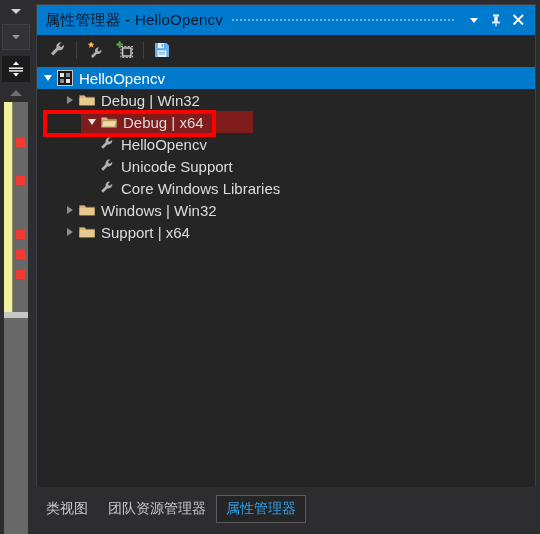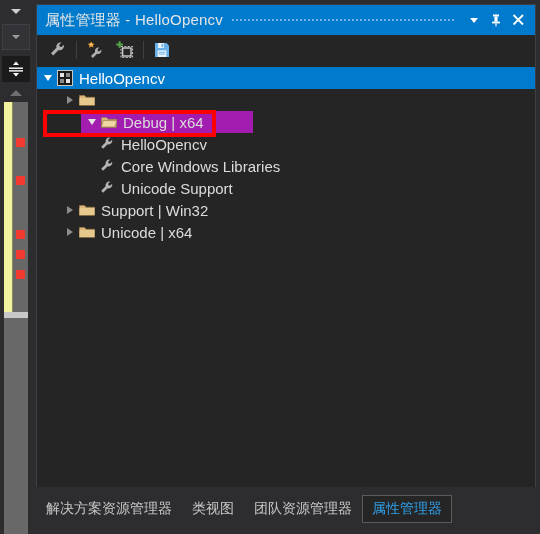--- a/index.html
+++ b/index.html
@@ -30,35 +30,35 @@
   .map-col{position:absolute;left:0px;top:0px;width:8px;height:210px;background:#f2f2a0;border-right:1px solid #8a8a5a;}
   .map-marker{position:absolute;width:9px;height:9px;background:#f23a30;}
   .map-thumb{position:absolute;left:4px;top:312px;width:24px;height:6px;background:#c8c8c8;}
   .map-rest{position:absolute;left:4px;top:318px;width:24px;height:216px;background:#686868;}
   .strip-edge{position:absolute;left:32px;top:0;width:4px;height:534px;background:#2d2d30;}
 
   
   .panel{position:absolute;left:36px;top:4px;width:500px;height:483px;background:#252526;
          border:1px solid #3f3f46;box-sizing:border-box;}
   .titlebar{position:relative;height:30px;background:#007acc;display:flex;align-items:center;}
-  .title-txt{color:#e5e5e5;font-size:15px;padding-left:8px;white-space:nowrap;letter-spacing:.2px;}
+  .title-txt{color:#0f172a;font-size:15px;padding-left:8px;white-space:nowrap;letter-spacing:.2px;}
   .title-dots{flex:1;height:30px;margin:0 8px;opacity:.45;
     background-image:radial-gradient(circle,#ffffff 1px,transparent 1.2px);
     background-size:4px 4px;background-position:0 13px;background-repeat:repeat-x;}
   .title-btn{width:22px;height:26px;display:flex;align-items:center;justify-content:center;cursor:default;}
   .title-btn svg{display:block;}
   .tw-toolbar{height:30px;background:#252526;display:flex;align-items:center;padding-left:6px;}
   .tb-btn{width:30px;height:26px;display:flex;align-items:center;justify-content:center;}
   .tb-sep{width:1px;height:18px;background:#3f3f46;margin:0 3px;}
 
   
   .tree{position:relative;background:#252526;height:420px;overflow:hidden;padding-top:2px;}
   .row{position:relative;height:22px;display:flex;align-items:center;white-space:nowrap;}
   .row.selected{background:#007acc;}
-  .row.focusrow{background:#a21caf;}
+  .row.focusrow{background:#7f1d1d;}
   .row .glyph{width:14px;height:22px;display:flex;align-items:center;justify-content:center;flex:0 0 14px;}
   .row .ico{width:20px;height:22px;display:flex;align-items:center;justify-content:center;flex:0 0 20px;}
   .row .label{color:#dcdcdc;font-size:15px;padding-left:4px;}
   .row.selected .label{color:#ffffff;}
   .tri-r{width:0;height:0;border-top:4.5px solid transparent;border-bottom:4.5px solid transparent;
          border-left:6px solid transparent;box-sizing:border-box;position:relative;}
   .tri-r::before{content:"";position:absolute;left:-6px;top:-4.5px;width:0;height:0;
          border-top:4.5px solid transparent;border-bottom:4.5px solid transparent;border-left:6px solid #8c8c8c;}
   .tri-d{width:0;height:0;border-left:4.5px solid transparent;border-right:4.5px solid transparent;
          border-top:6px solid #e6e6e6;}
@@ -193,20 +193,21 @@
         <div style="width:26px"></div>
         <div class="glyph">
             <div class="tri-r"></div>
           </div>
         <div class="ico">
           <svg width="16" height="14" viewBox="0 0 16 14">
             <path d="M0.5 2.5h5l1.5 1.8h8.5v8H0.5z" fill="#dcb67a" stroke="#9b7f4e" stroke-width="0.8"></path>
             <path d="M0.5 5h15v7H0.5z" fill="#e8c98d"></path>
           </svg>
         </div>
+        <div class="label">Debug | Win32</div>
       </div>
 
       <div class="row focusrow" style="width:172px;margin-left:44px">
         <div style="width:4px"></div>
         <div class="glyph">
             <div class="tri-d"></div>
           </div>
         <div class="ico">
           <svg width="16" height="14" viewBox="0 0 16 14">
             <path d="M0.5 2.5h5l1.5 1.8h8.5v8H0.5z" fill="#dcb67a" stroke="#9b7f4e" stroke-width="0.8"></path>
@@ -226,71 +227,68 @@
         <div class="label">HelloOpencv</div>
       </div>
 
       <div class="row">
         <div style="width:60px"></div>
         <div class="ico">
           <svg width="16" height="16" viewBox="0 0 16 16">
             <path d="M11.2 1.8a3.6 3.6 0 0 0-4.5 4.5L2.2 10.8l1.9 1.9 4.5-4.5a3.6 3.6 0 0 0 4.5-4.5l-2 2-1.6-.4-.4-1.6z" fill="#b4b4b4"></path>
           </svg>
         </div>
+        <div class="label">Unicode Support</div>
+      </div>
+
+      <div class="row">
+        <div style="width:60px"></div>
+        <div class="ico">
+          <svg width="16" height="16" viewBox="0 0 16 16">
+            <path d="M11.2 1.8a3.6 3.6 0 0 0-4.5 4.5L2.2 10.8l1.9 1.9 4.5-4.5a3.6 3.6 0 0 0 4.5-4.5l-2 2-1.6-.4-.4-1.6z" fill="#b4b4b4"></path>
+          </svg>
+        </div>
         <div class="label">Core Windows Libraries</div>
       </div>
 
       <div class="row">
-        <div style="width:60px"></div>
-        <div class="ico">
-          <svg width="16" height="16" viewBox="0 0 16 16">
-            <path d="M11.2 1.8a3.6 3.6 0 0 0-4.5 4.5L2.2 10.8l1.9 1.9 4.5-4.5a3.6 3.6 0 0 0 4.5-4.5l-2 2-1.6-.4-.4-1.6z" fill="#b4b4b4"></path>
-          </svg>
-        </div>
-        <div class="label">Unicode Support</div>
-      </div>
-
-      <div class="row">
         <div style="width:26px"></div>
         <div class="glyph">
             <div class="tri-r"></div>
           </div>
         <div class="ico">
           <svg width="16" height="14" viewBox="0 0 16 14">
             <path d="M0.5 2.5h5l1.5 1.8h8.5v8H0.5z" fill="#dcb67a" stroke="#9b7f4e" stroke-width="0.8"></path>
             <path d="M0.5 5h15v7H0.5z" fill="#e8c98d"></path>
           </svg>
         </div>
-        <div class="label">Support | Win32</div>
+        <div class="label">Windows | Win32</div>
       </div>
 
       <div class="row">
         <div style="width:26px"></div>
         <div class="glyph">
             <div class="tri-r"></div>
           </div>
         <div class="ico">
           <svg width="16" height="14" viewBox="0 0 16 14">
             <path d="M0.5 2.5h5l1.5 1.8h8.5v8H0.5z" fill="#dcb67a" stroke="#9b7f4e" stroke-width="0.8"></path>
             <path d="M0.5 5h15v7H0.5z" fill="#e8c98d"></path>
           </svg>
         </div>
-        <div class="label">Unicode | x64</div>
+        <div class="label">Support | x64</div>
       </div>
 
     </div>
   </div>
 
   <div class="annot" style="left:43px;top:110px;width:173px;height:27px;"></div>
 
   <div class="tabbar">
     <div class="tab">
-        <span>解决方案资源管理器</span>
-      </div>
-    <div class="tab">
         <span>类视图</span>
       </div>
     <div class="tab">
         <span>团队资源管理器</span>
       </div>
     <div class="tab active">
         <span>属性管理器</span>
       </div>
   </div>
 

